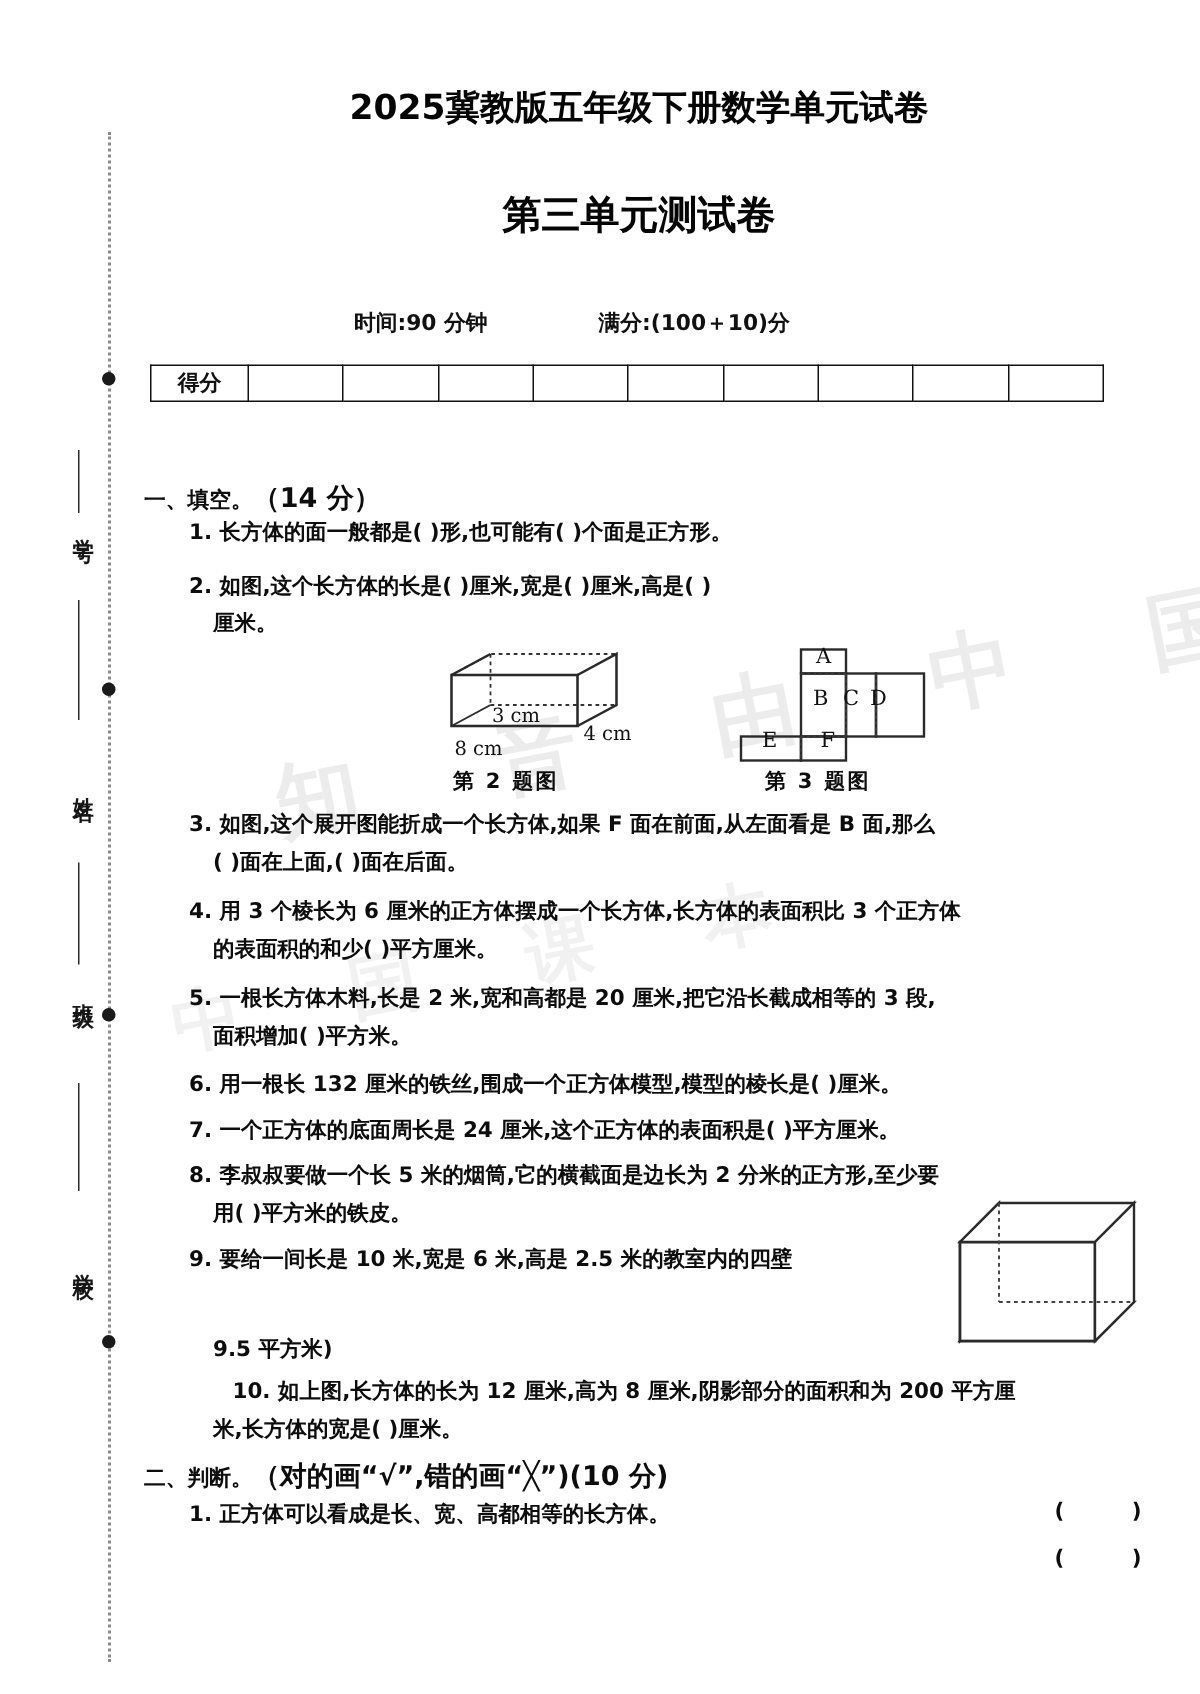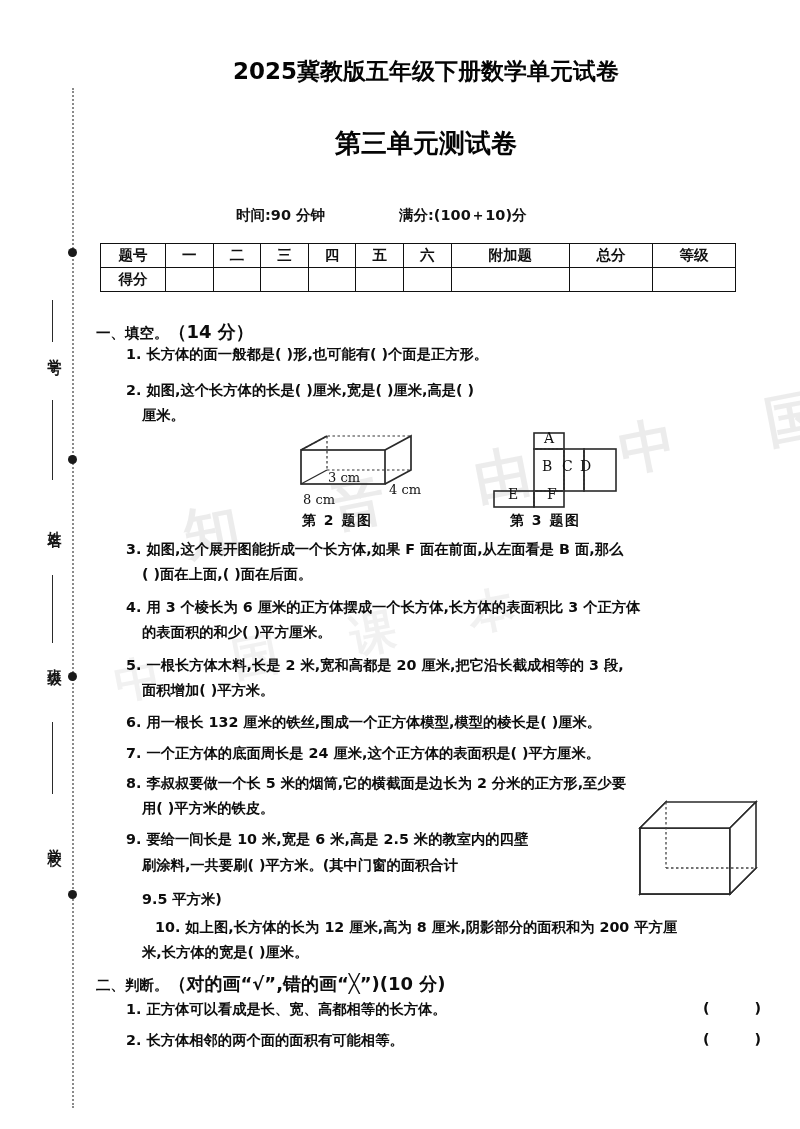--- a/index.html
+++ b/index.html
@@ -221,32 +221,20 @@
   <div class="title-main">2025冀教版五年级下册数学单元试卷</div>
   <div class="title-sub">第三单元测试卷</div>
 
   <div class="meta-row">
     <span>时间:90 分钟</span>
     <span>满分:(100＋10)分</span>
   </div>
 
   <table class="score-table">
     <tbody>
-        <tr>
-      <td class="lbl">题号</td>
-      <td>一</td>
-      <td>二</td>
-      <td>三</td>
-      <td>四</td>
-      <td>五</td>
-      <td>六</td>
-      <td>附加题</td>
-      <td>总分</td>
-      <td>等级</td>
-    </tr>
     <tr>
       <td class="lbl">得分</td>
       <td></td>
       <td></td>
       <td></td>
       <td></td>
       <td></td>
       <td></td>
       <td></td>
       <td></td>
@@ -352,21 +340,20 @@
   <div class="qline" style="left:126px; top:774px;">
     <span>8.</span>
     <span>李叔叔要做一个长 5 米的烟筒,它的横截面是边长为 2 分米的正方形,至少要</span>
   </div>
   <div class="qline" style="left:142px; top:799px;">用(          )平方米的铁皮。</div>
 
   <div class="qline" style="left:126px; top:830px;">
     <span>9.</span>
     <span>要给一间长是 10 米,宽是 6 米,高是 2.5 米的教室内的四壁</span>
   </div>
-  <div class="qline" style="left:142px; top:856px;">刷涂料,一共要刷(          )平方米。(其中门窗的面积合计</div>
   <div class="qline" style="left:142px; top:890px;">9.5 平方米)</div>
 
   <div style="position:absolute; left:638px; top:798px;">
     <svg width="122" height="108" viewBox="0 0 122 108">
 
       <polygon points="2,30 28,4 28,70 2,96" fill="#9d9d9d" stroke="#2a2a2a" stroke-width="1.6"></polygon>
 
       <polygon points="2,96 28,70 118,70 92,96" fill="#9d9d9d" stroke="#2a2a2a" stroke-width="1.6"></polygon>
 
       <rect x="2" y="30" width="90" height="66" fill="#ffffff" stroke="#2a2a2a" stroke-width="1.8"></rect>
@@ -389,19 +376,15 @@
   <div class="sec-head" style="left:96px; top:972px;">
     <span>二、判断。</span><span class="pts">（对的画“√”,错的画“╳”)(10 分)</span>
   </div>
 
   <div class="qline" style="left:126px; top:1000px;">
     <span>1.</span>
     <span>正方体可以看成是长、宽、高都相等的长方体。</span>
   </div>
   <div class="ansparen" style="left:703px; top:1000px;">(      )</div>
 
-  <div class="qline" style="left:126px; top:1031px;">
-    <span>2.</span>
-    <span>长方体相邻的两个面的面积有可能相等。</span>
-  </div>
   <div class="ansparen" style="left:703px; top:1031px;">(      )</div>
 
 </div>
 
 </body></html>

